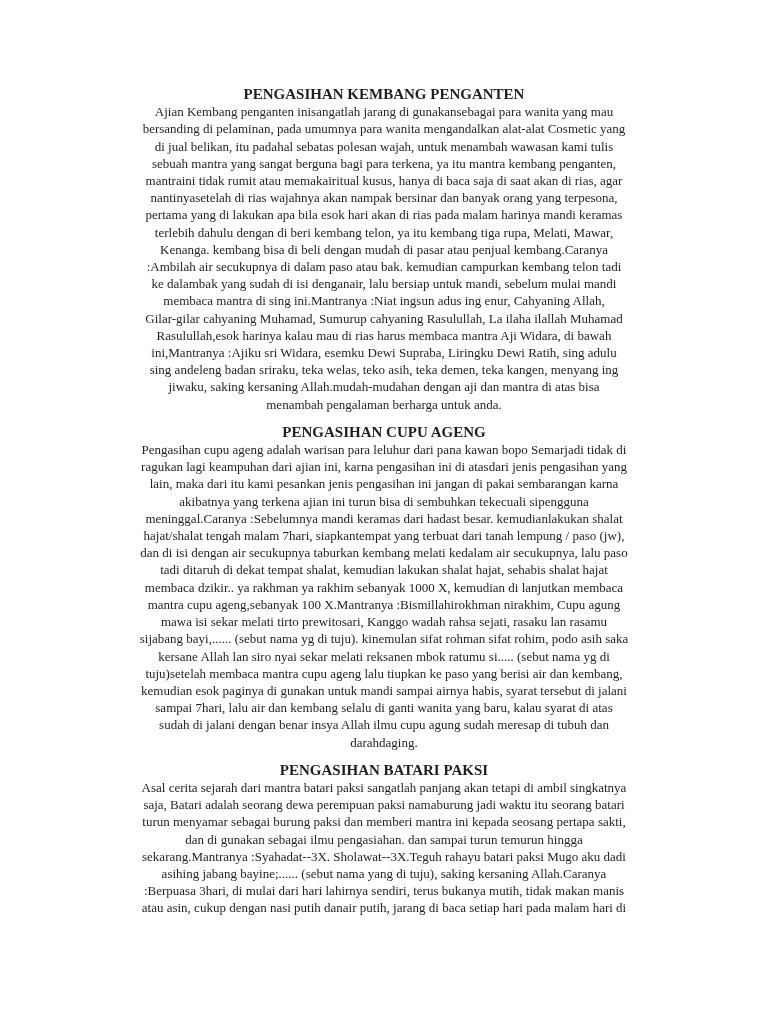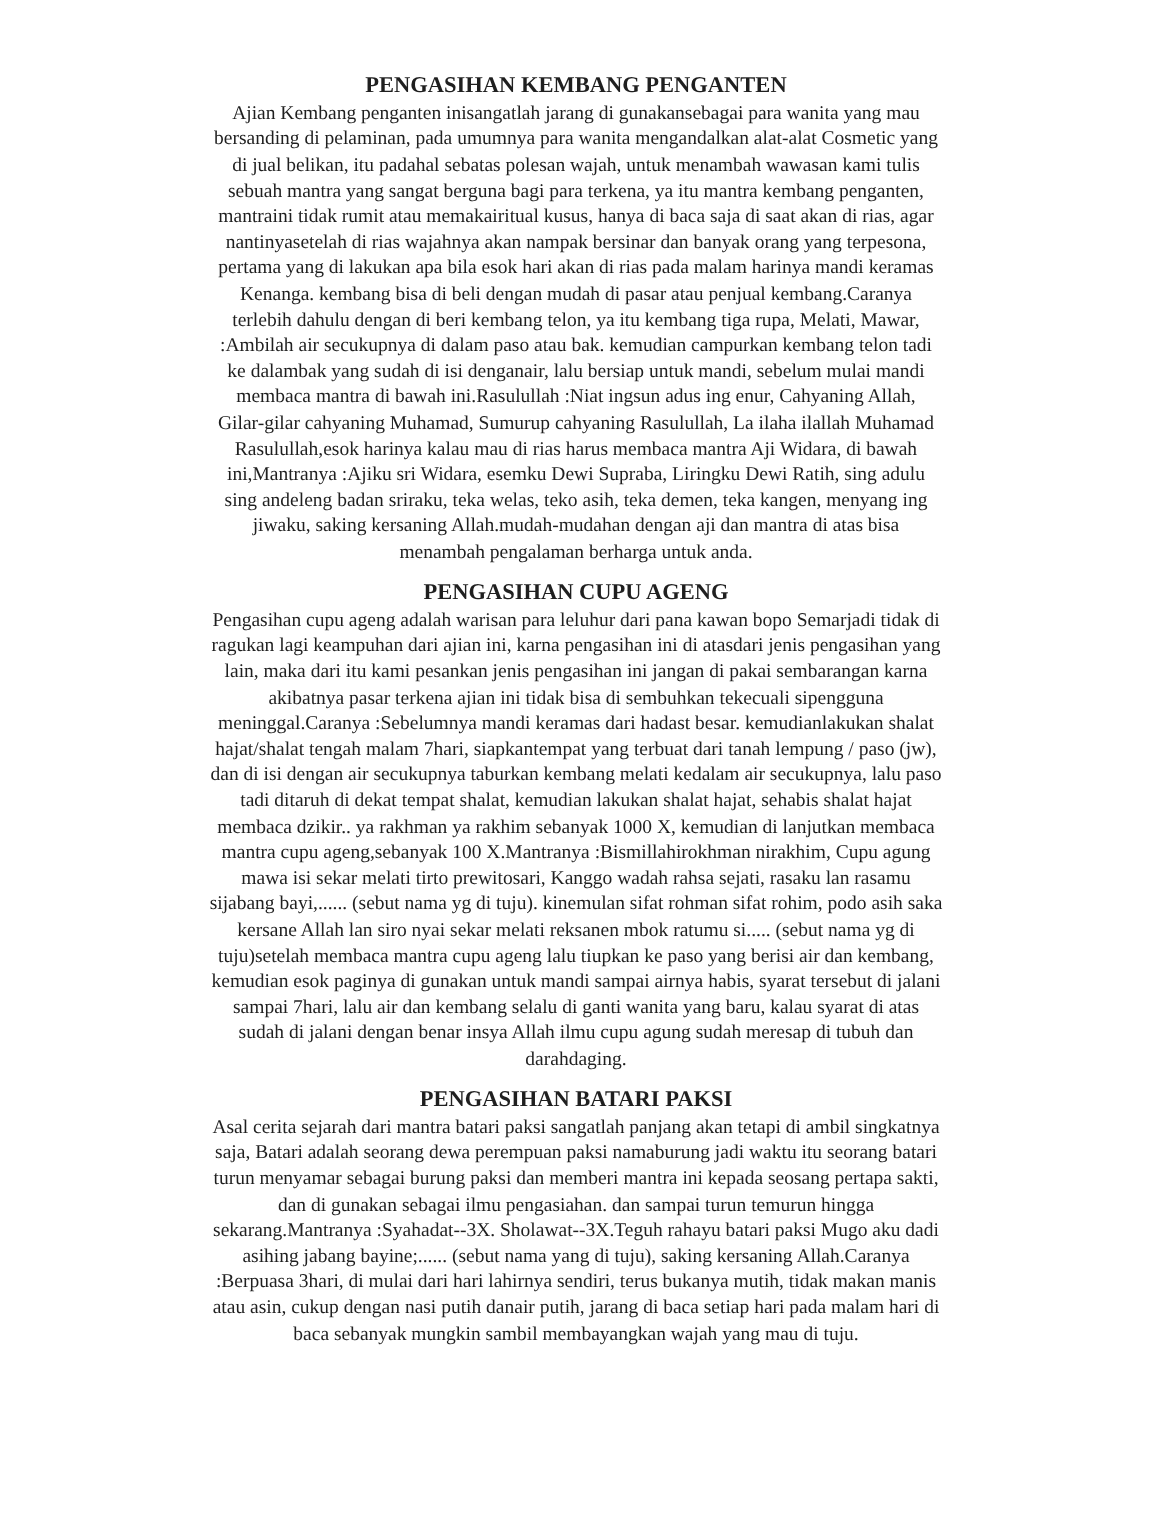--- a/index.html
+++ b/index.html
@@ -8,21 +8,21 @@
     width: 768px;
     height: 1024px;
     background: #ffffff;
     overflow: hidden;
   }
   .page {
     width: 768px;
     height: 1024px;
     background: #ffffff;
     box-sizing: border-box;
-    padding-top: 49px;
+    padding-top: 86px;
     font-family: "Liberation Serif", "DejaVu Serif", serif;
     color: #1f1f1f;
   }
   .content {
     width: 622px;
     margin: 0 auto;
   }
   .doc-section {
     margin: 0 0 11px 0;
   }
@@ -54,41 +54,41 @@
     <section class="doc-section">
       <h1 class="heading">PENGASIHAN KEMBANG PENGANTEN</h1>
       <div class="paragraph">
           <div class="doc-line">Ajian Kembang penganten inisangatlah jarang di gunakansebagai para wanita yang mau</div>
           <div class="doc-line">bersanding di pelaminan, pada umumnya para wanita mengandalkan alat-alat Cosmetic yang</div>
           <div class="doc-line">di jual belikan, itu padahal sebatas polesan wajah, untuk menambah wawasan kami tulis</div>
           <div class="doc-line">sebuah mantra yang sangat berguna bagi para terkena, ya itu mantra kembang penganten,</div>
           <div class="doc-line">mantraini tidak rumit atau memakairitual kusus, hanya di baca saja di saat akan di rias, agar</div>
           <div class="doc-line">nantinyasetelah di rias wajahnya akan nampak bersinar dan banyak orang yang terpesona,</div>
           <div class="doc-line">pertama yang di lakukan apa bila esok hari akan di rias pada malam harinya mandi keramas</div>
+          <div class="doc-line">terlebih dahulu dengan di beri kembang telon, ya itu kembang tiga rupa, Melati, Mawar,</div>
           <div class="doc-line">Kenanga. kembang bisa di beli dengan mudah di pasar atau penjual kembang.Caranya</div>
-          <div class="doc-line">terlebih dahulu dengan di beri kembang telon, ya itu kembang tiga rupa, Melati, Mawar,</div>
           <div class="doc-line">:Ambilah air secukupnya di dalam paso atau bak. kemudian campurkan kembang telon tadi</div>
           <div class="doc-line">ke dalambak yang sudah di isi denganair, lalu bersiap untuk mandi, sebelum mulai mandi</div>
-          <div class="doc-line">membaca mantra di bawah ini.Rasulullah :Niat ingsun adus ing enur, Cahyaning Allah,</div>
+          <div class="doc-line">membaca mantra di sing ini.Mantranya :Niat ingsun adus ing enur, Cahyaning Allah,</div>
           <div class="doc-line">Gilar-gilar cahyaning Muhamad, Sumurup cahyaning Rasulullah, La ilaha ilallah Muhamad</div>
           <div class="doc-line">Rasulullah,esok harinya kalau mau di rias harus membaca mantra Aji Widara, di bawah</div>
           <div class="doc-line">ini,Mantranya :Ajiku sri Widara, esemku Dewi Supraba, Liringku Dewi Ratih, sing adulu</div>
           <div class="doc-line">sing andeleng badan sriraku, teka welas, teko asih, teka demen, teka kangen, menyang ing</div>
           <div class="doc-line">jiwaku, saking kersaning Allah.mudah-mudahan dengan aji dan mantra di atas bisa</div>
           <div class="doc-line">menambah pengalaman berharga untuk anda.</div>
         </div>
     </section>
 
     <section class="doc-section">
       <h1 class="heading">PENGASIHAN CUPU AGENG</h1>
       <div class="paragraph">
           <div class="doc-line">Pengasihan cupu ageng adalah warisan para leluhur dari pana kawan bopo Semarjadi tidak di</div>
           <div class="doc-line">ragukan lagi keampuhan dari ajian ini, karna pengasihan ini di atasdari jenis pengasihan yang</div>
           <div class="doc-line">lain, maka dari itu kami pesankan jenis pengasihan ini jangan di pakai sembarangan karna</div>
-          <div class="doc-line">akibatnya pasar terkena ajian ini tidak bisa di sembuhkan tekecuali sipengguna</div>
+          <div class="doc-line">akibatnya yang terkena ajian ini turun bisa di sembuhkan tekecuali sipengguna</div>
           <div class="doc-line">meninggal.Caranya :Sebelumnya mandi keramas dari hadast besar. kemudianlakukan shalat</div>
           <div class="doc-line">hajat/shalat tengah malam 7hari, siapkantempat yang terbuat dari tanah lempung / paso (jw),</div>
           <div class="doc-line">dan di isi dengan air secukupnya taburkan kembang melati kedalam air secukupnya, lalu paso</div>
           <div class="doc-line">tadi ditaruh di dekat tempat shalat, kemudian lakukan shalat hajat, sehabis shalat hajat</div>
           <div class="doc-line">membaca dzikir.. ya rakhman ya rakhim sebanyak 1000 X, kemudian di lanjutkan membaca</div>
           <div class="doc-line">mantra cupu ageng,sebanyak 100 X.Mantranya :Bismillahirokhman nirakhim, Cupu agung</div>
           <div class="doc-line">mawa isi sekar melati tirto prewitosari, Kanggo wadah rahsa sejati, rasaku lan rasamu</div>
           <div class="doc-line">sijabang bayi,...... (sebut nama yg di tuju). kinemulan sifat rohman sifat rohim, podo asih saka</div>
           <div class="doc-line">kersane Allah lan siro nyai sekar melati reksanen mbok ratumu si..... (sebut nama yg di</div>
           <div class="doc-line">tuju)setelah membaca mantra cupu ageng lalu tiupkan ke paso yang berisi air dan kembang,</div>
@@ -103,18 +103,17 @@
       <h1 class="heading">PENGASIHAN BATARI PAKSI</h1>
       <div class="paragraph">
           <div class="doc-line">Asal cerita sejarah dari mantra batari paksi sangatlah panjang akan tetapi di ambil singkatnya</div>
           <div class="doc-line">saja, Batari adalah seorang dewa perempuan paksi namaburung jadi waktu itu seorang batari</div>
           <div class="doc-line">turun menyamar sebagai burung paksi dan memberi mantra ini kepada seosang pertapa sakti,</div>
           <div class="doc-line">dan di gunakan sebagai ilmu pengasiahan. dan sampai turun temurun hingga</div>
           <div class="doc-line">sekarang.Mantranya :Syahadat--3X. Sholawat--3X.Teguh rahayu batari paksi Mugo aku dadi</div>
           <div class="doc-line">asihing jabang bayine;...... (sebut nama yang di tuju), saking kersaning Allah.Caranya</div>
           <div class="doc-line">:Berpuasa 3hari, di mulai dari hari lahirnya sendiri, terus bukanya mutih, tidak makan manis</div>
           <div class="doc-line">atau asin, cukup dengan nasi putih danair putih, jarang di baca setiap hari pada malam hari di</div>
-          <div class="doc-line">baca sebanyak mungkin sambil membayangkan wajah yang mau di tuju.</div>
         </div>
     </section>
 
   </div>
 </div>
 
 </body></html>

